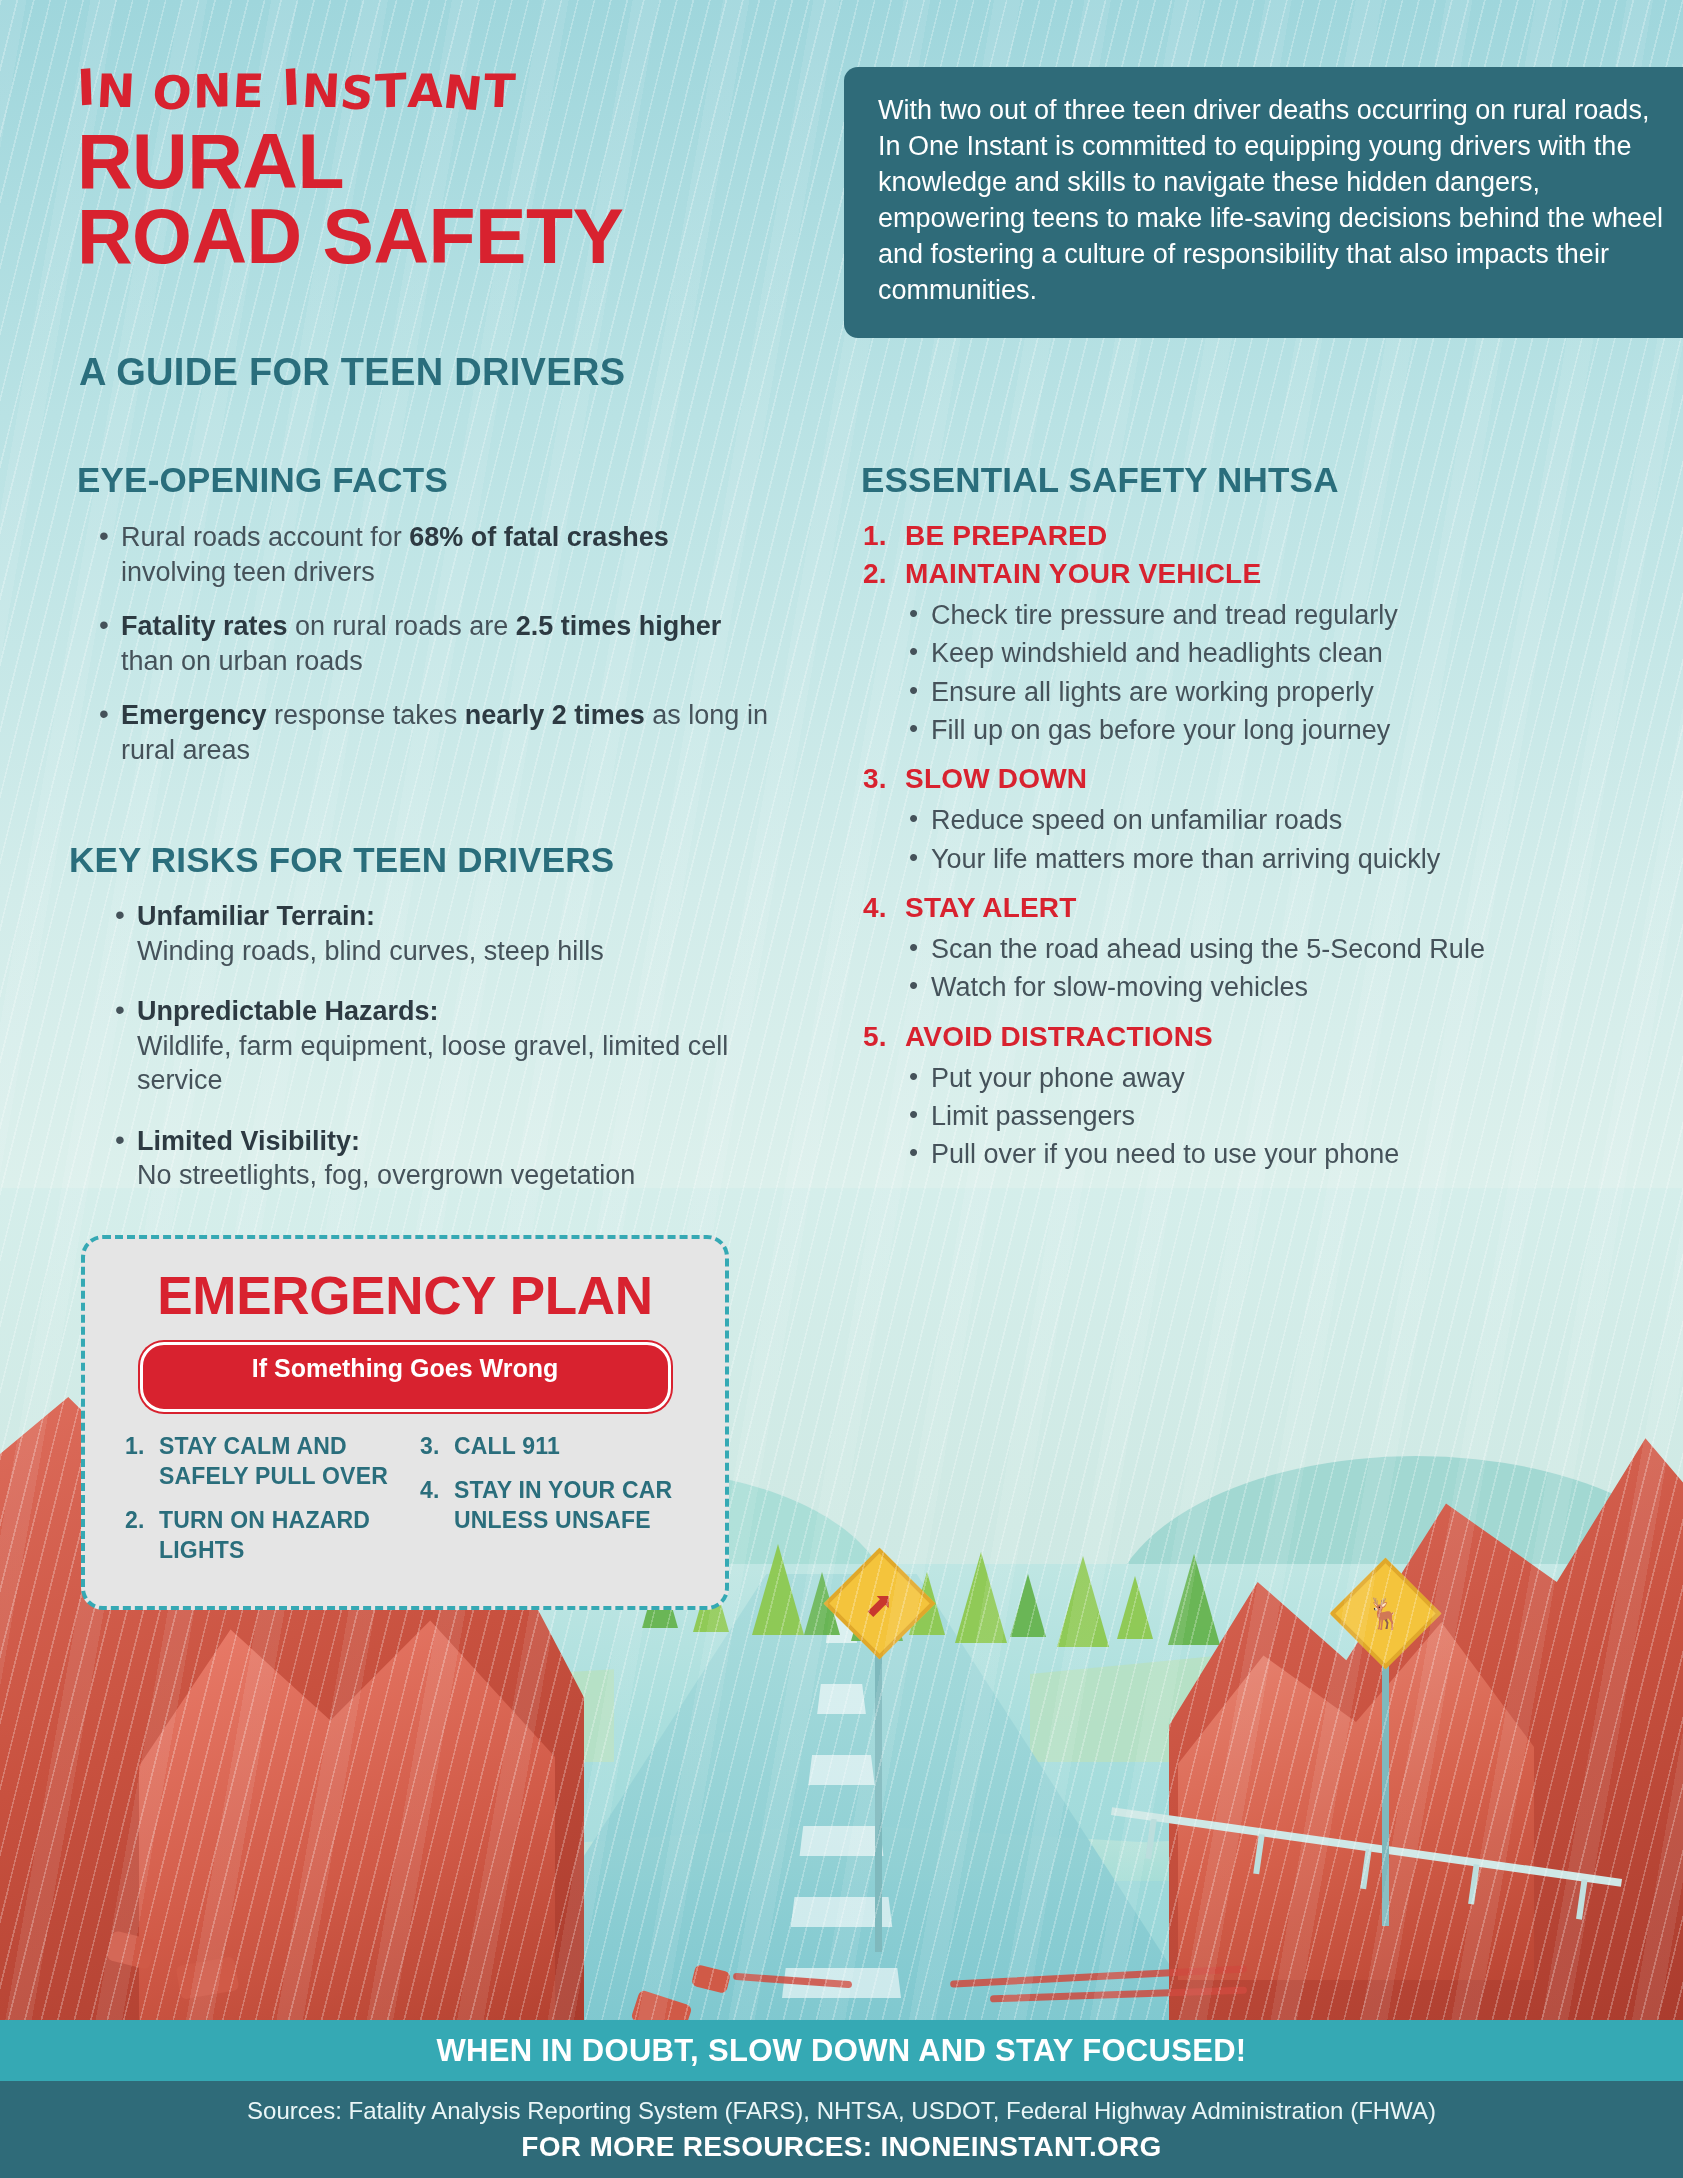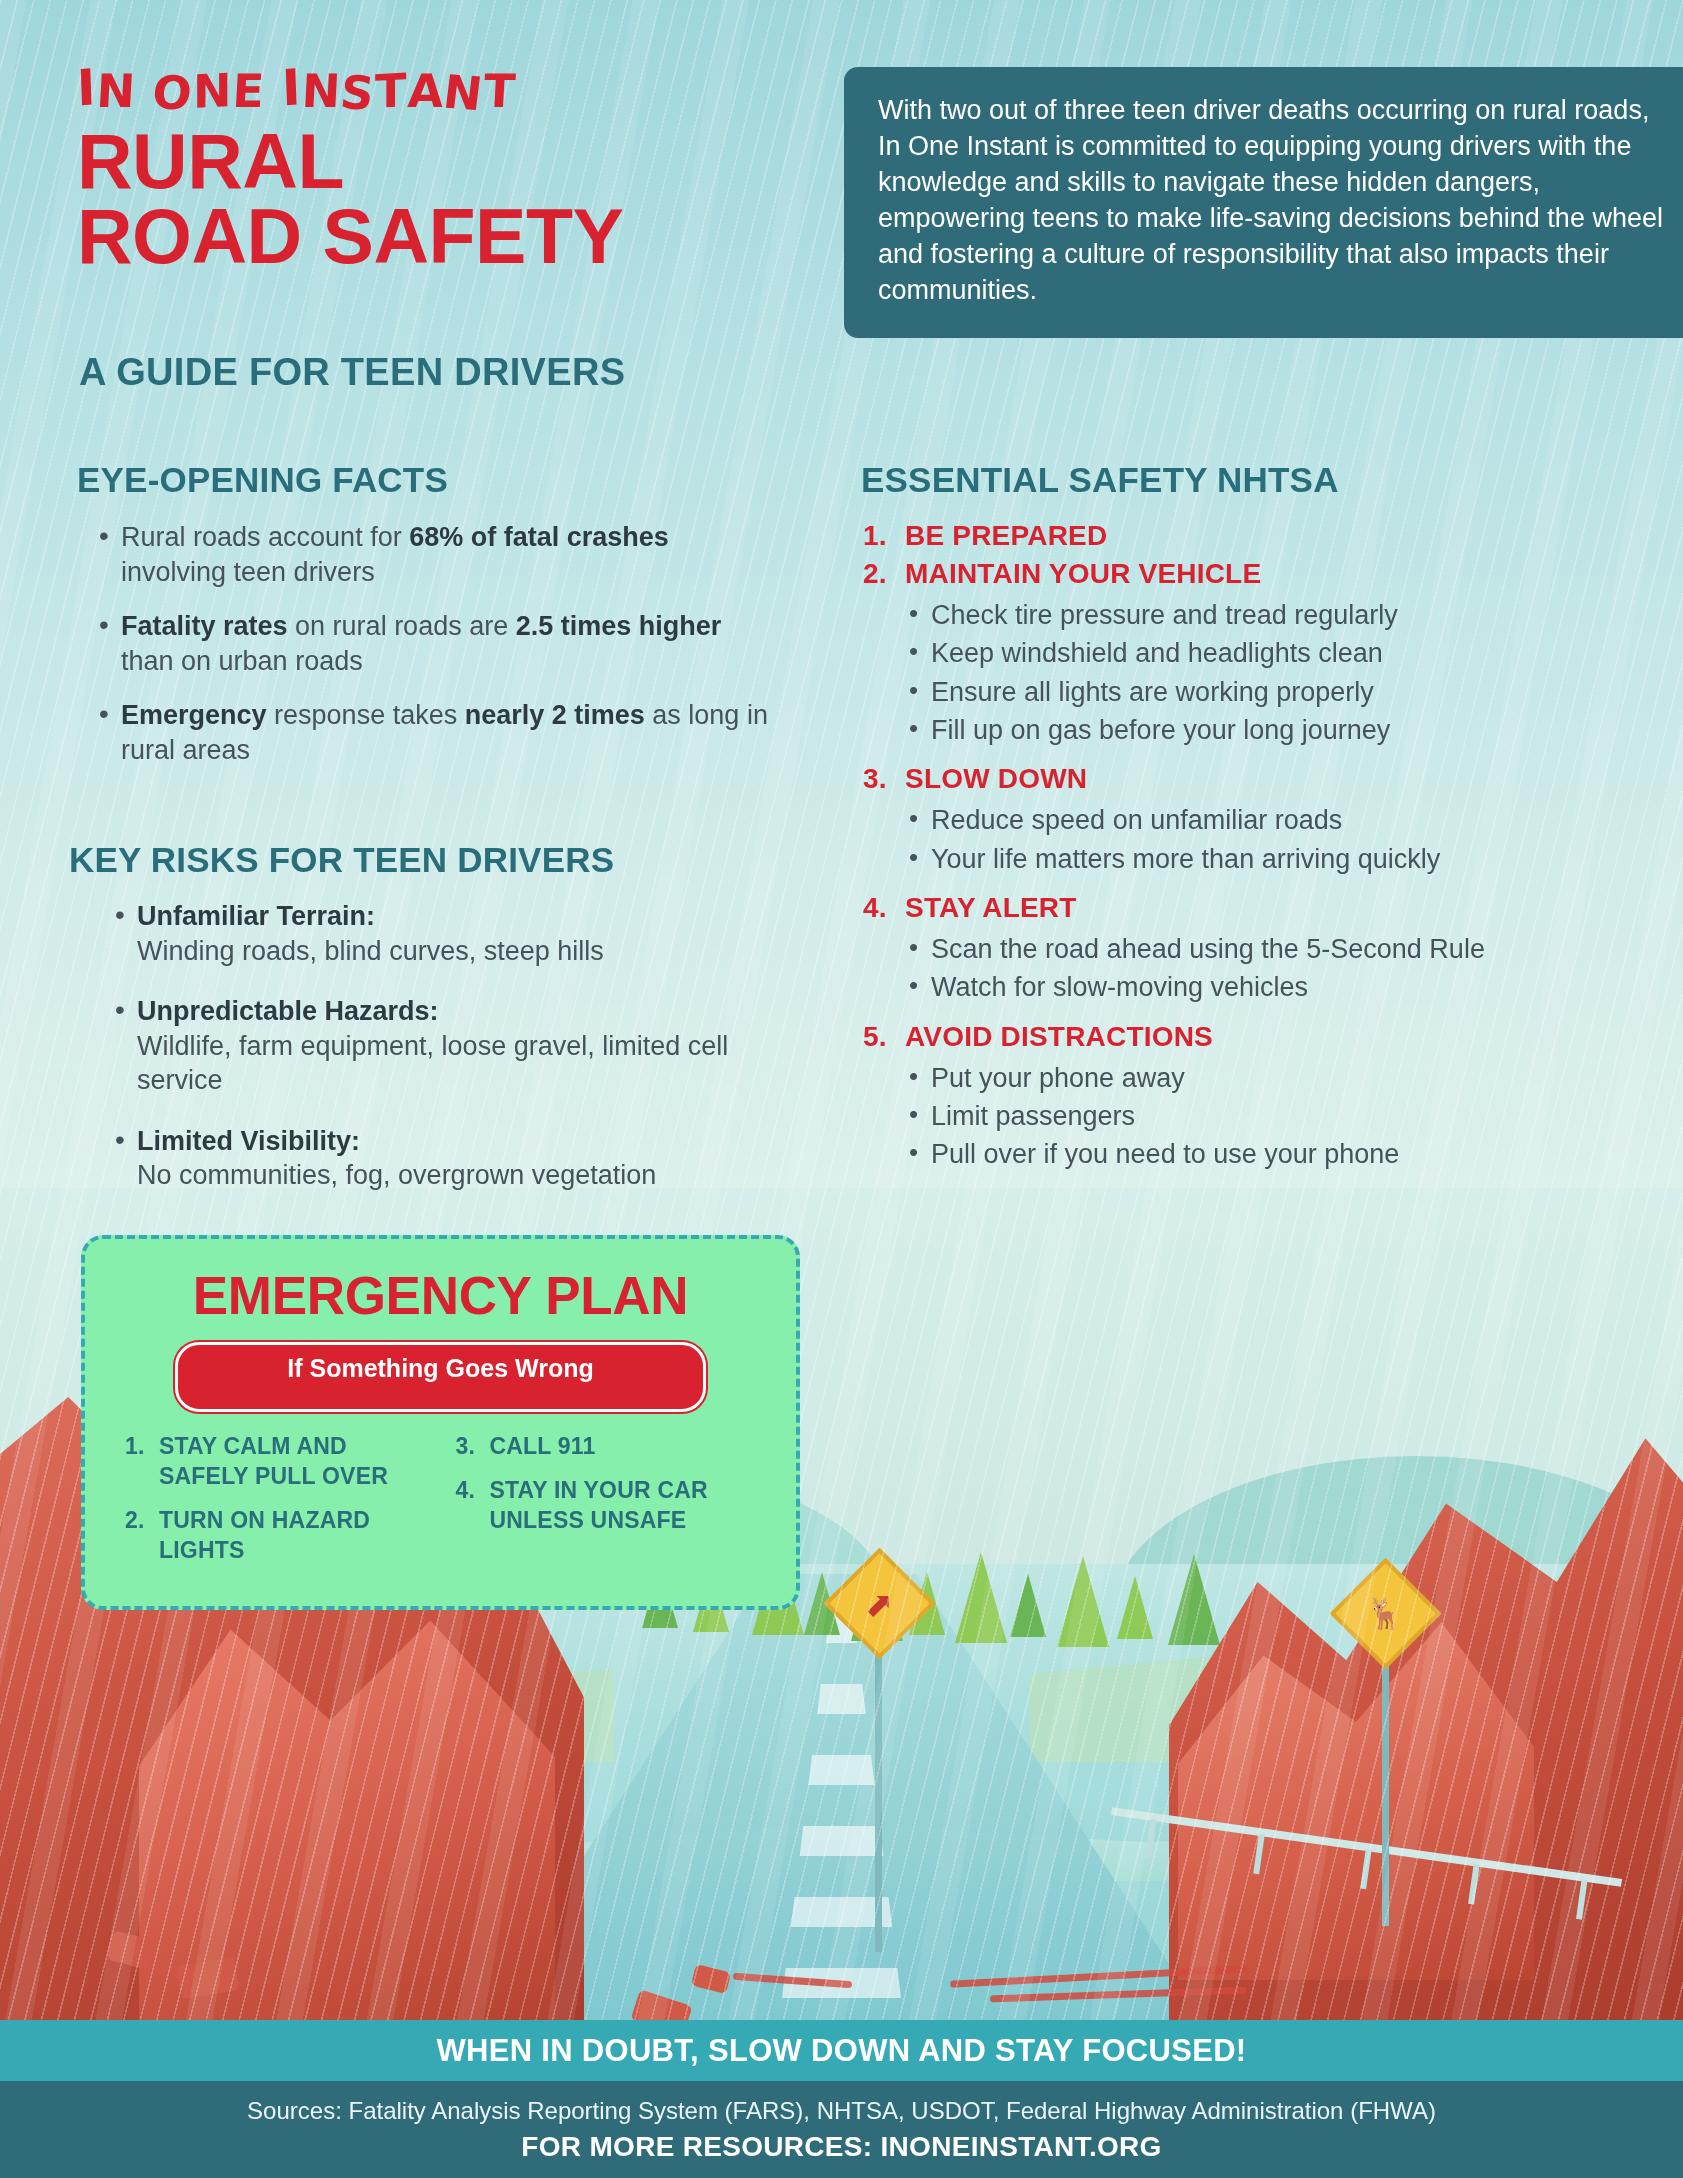--- a/index.html
+++ b/index.html
@@ -332,22 +332,22 @@
     left: 0; top: -1px;
     color: #45525a;
     font-size: 26px;
   }
 
   
   .emergency {
     position: absolute;
     left: 81px;
     top: 1235px;
-    width: 719px;
-    background: #86efac;
+    width: 648px;
+    background: #e5e5e5;
     border: 4px dashed #35a9b4;
     border-radius: 22px;
     padding: 22px 24px 26px 24px;
     box-sizing: border-box;
   }
   .emergency h3 {
     margin: 4px 0 16px 0;
     text-align: center;
     color: #d8222f;
     font-size: 53px;
@@ -513,21 +513,21 @@
     <li>
       <span class="rk-title">Unfamiliar Terrain:</span>
       <span>Winding roads, blind curves, steep hills</span>
     </li>
     <li>
       <span class="rk-title">Unpredictable Hazards:</span>
       <span>Wildlife, farm equipment, loose gravel, limited cell service</span>
     </li>
     <li>
       <span class="rk-title">Limited Visibility:</span>
-      <span>No communities, fog, overgrown vegetation</span>
+      <span>No streetlights, fog, overgrown vegetation</span>
     </li>
   </ul>
 
   <h2 class="sec" id="tips-head">ESSENTIAL SAFETY NHTSA</h2>
   <div class="tips">
 
     <div class="tip">
       <div class="tip-head">
         <span class="num">1.</span>
         <span>BE PREPARED</span>

